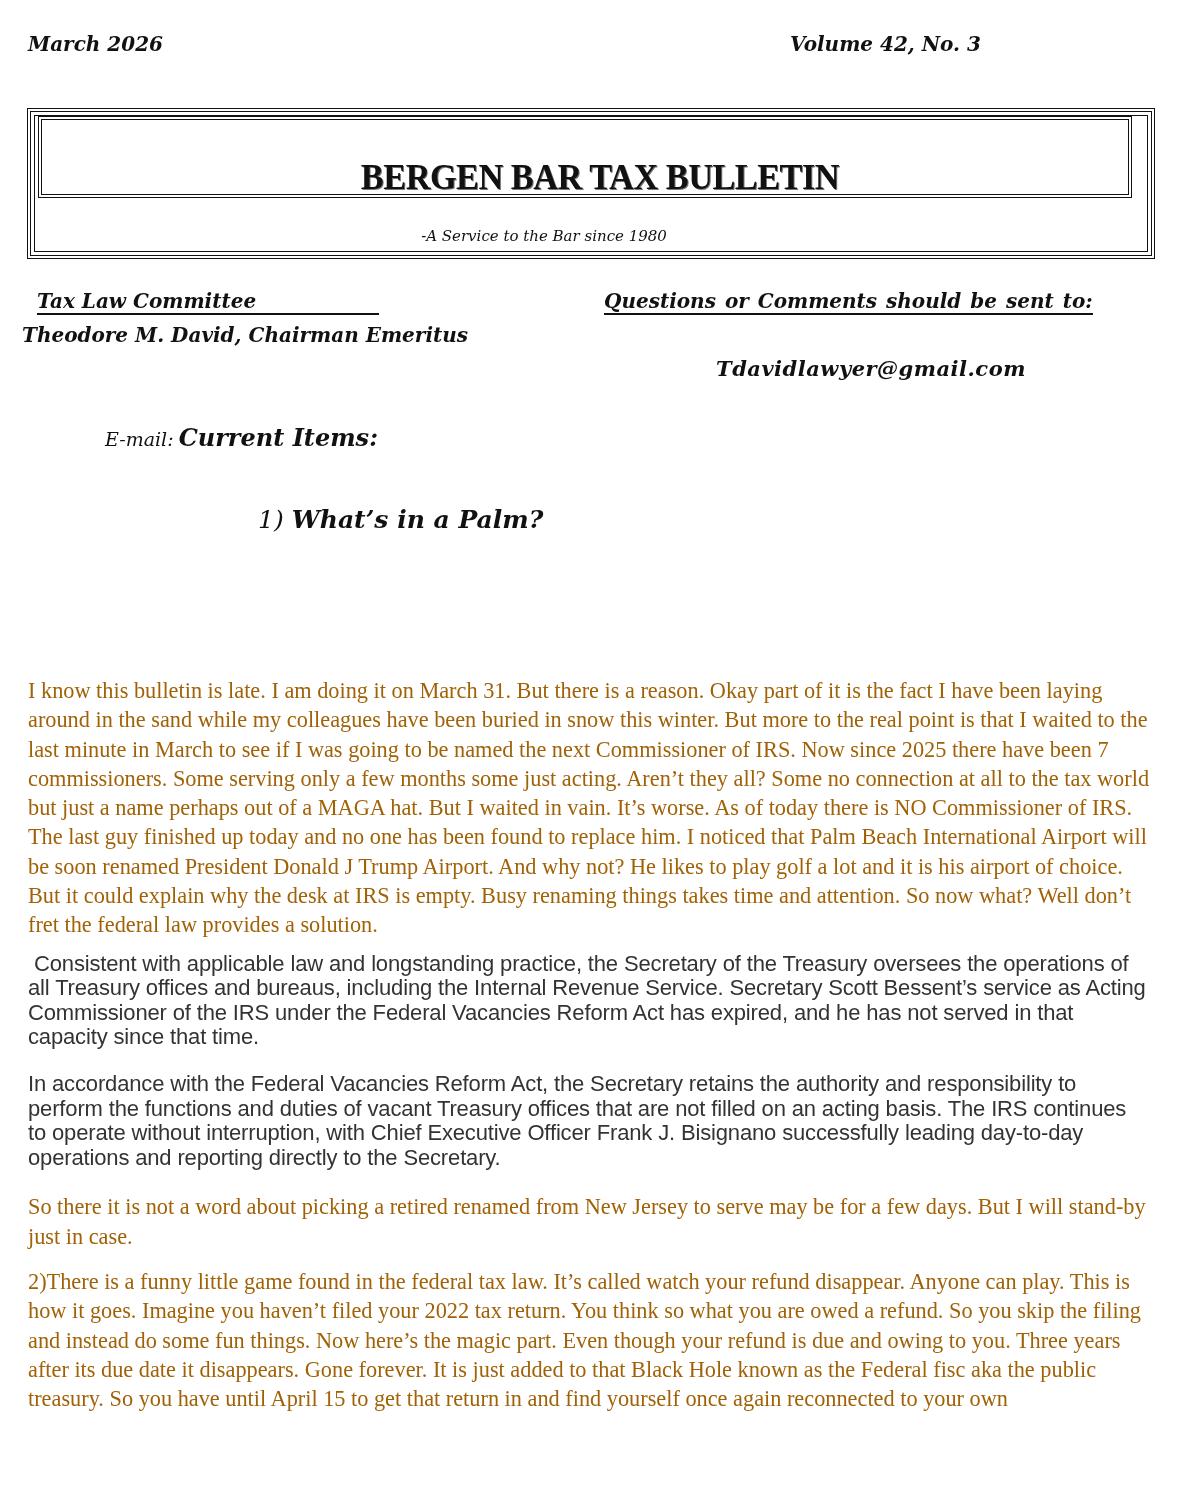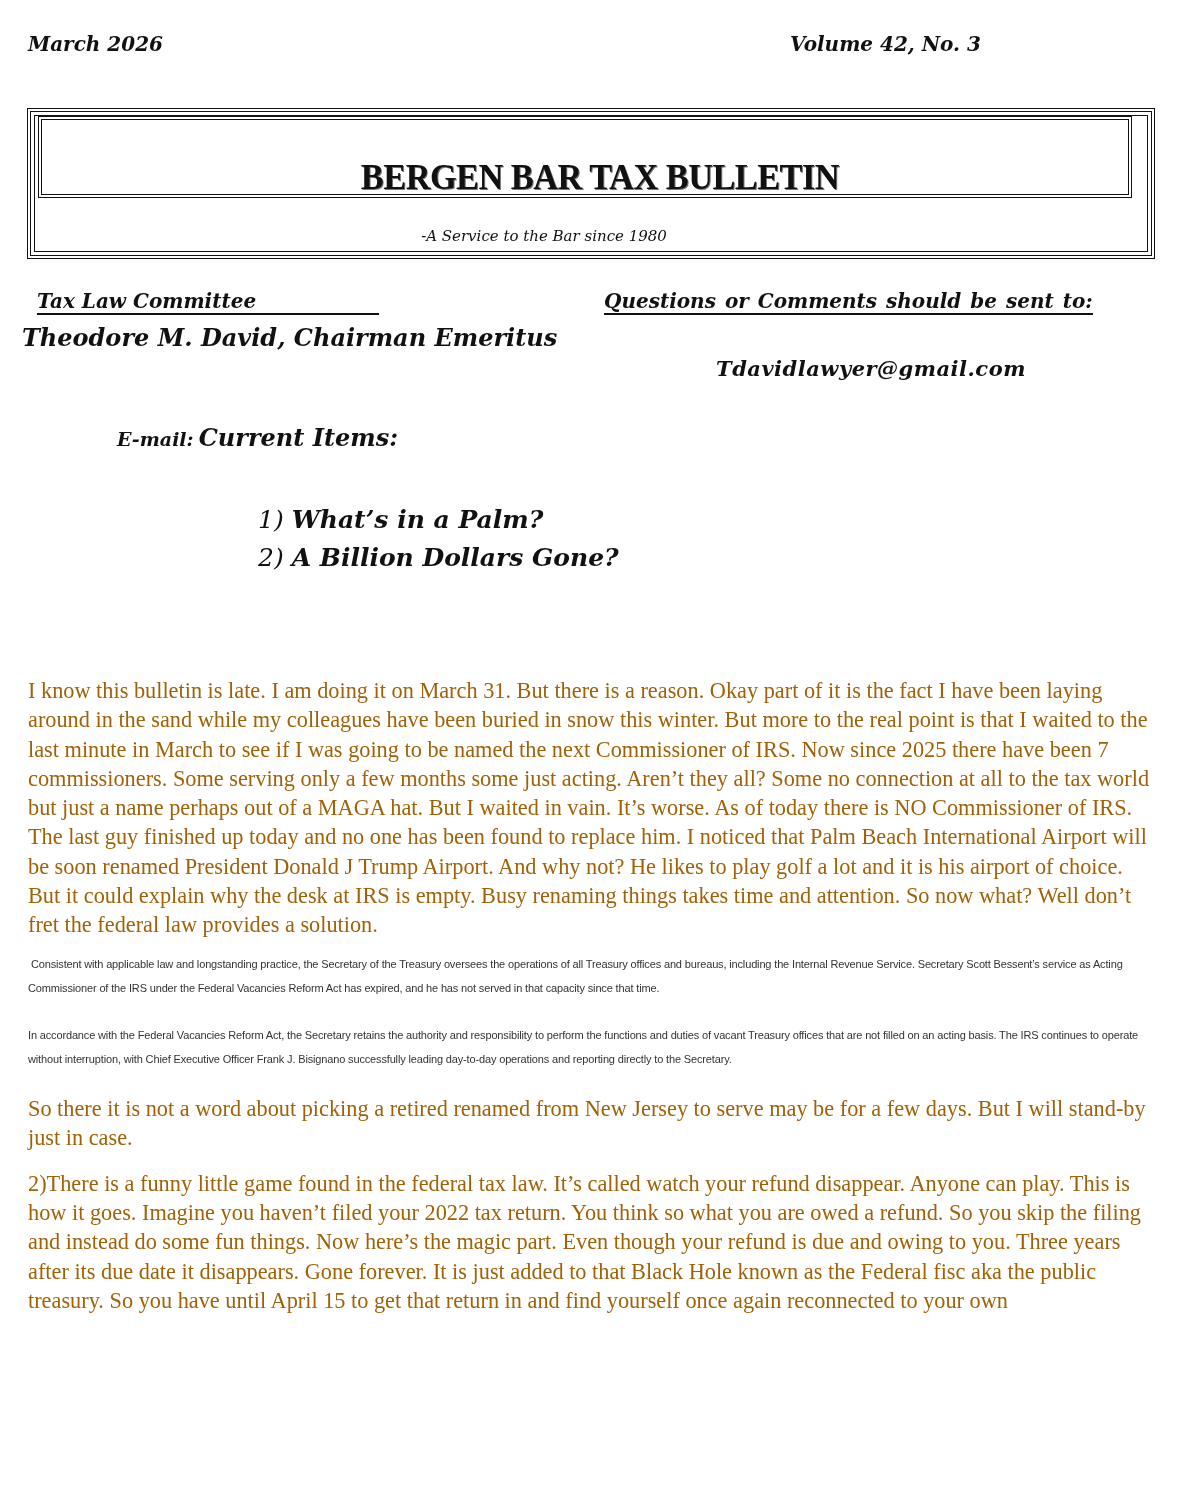--- a/index.html
+++ b/index.html
@@ -66,32 +66,32 @@
     }
 
     
     #committee-label {
       left: 37px; top: 289px;
       font-size: 20px; font-weight: bold;
       border-bottom: 2px solid #111;
       width: 342px;
       line-height: 24px;
     }
-    #committee-chair { left: 22px; top: 323px; font-size: 24px; font-weight: bold; }
+    #committee-chair { left: 22px; top: 323px; font-size: 20px; font-weight: bold; }
     #contact-label {
       left: 604px; top: 289px;
       font-size: 20px; font-weight: bold;
       border-bottom: 2px solid #111;
       line-height: 24px;
       word-spacing: 2px;
     }
     #contact-email { left: 716px; top: 356px; font-size: 21px; font-weight: bold; letter-spacing: 0.5px; }
 
     #current-items-row { left: 105px; top: 423px; }
-    #email-label { font-size: 19px; font-weight: bold; margin-left: 12px; }
+    #email-label { font-size: 19px; font-weight: normal; }
     #current-items-label { font-size: 24px; font-weight: bold; text-align: right; }
 
     #items-list { left: 258px; top: 501px; }
     .item-row { font-size: 25px; font-weight: bold; line-height: 38px; display: block; }
     .item-num { font-weight: normal; margin-right: 8px; }
 
     
     #article-body {
       position: absolute;
       left: 28px; top: 668px;
@@ -99,21 +99,21 @@
       font-family: "Liberation Sans", "DejaVu Sans", sans-serif;
     }
     .para-lg {
       font-size: 22.3px;
       line-height: 29.3px;
       color: #a16207;
       margin: 8px 0 12px 0;
       font-family: Liberation Serif, serif;
     }
     .para-quote {
-      font-size: 11px;
+      font-size: 22px;
       line-height: 24.6px;
       color: #333;
       margin: 0 0 22px 0;
       letter-spacing: -0.15px;
     }
     .para-quote.first { margin-top: 10px; }
   </style>
 </head>
 <body>
 
@@ -132,23 +132,20 @@
 
 <div id="current-items-row" class="abs serif-it">
   <span id="email-label">E-mail:</span>
   <span id="current-items-label">Current Items:</span>
 </div>
 
 <div id="items-list" class="abs serif-it">
   <span class="item-row">
     <span class="item-num">1)</span><span>What’s in a Palm?</span>
   </span>
-  <span class="item-row">
-    <span class="item-num">2)</span><span>A Billion Dollars Gone?</span>
-  </span>
 </div>
 
 <div id="article-body">
   <p class="para-lg">I know this bulletin is late. I am doing it on March 31. But there is a reason. Okay part of it is the fact I have been laying around in the sand while my colleagues have been buried in snow this winter. But more to the real point is that I waited to the last minute in March to see if I was going to be named the next Commissioner of IRS. Now since 2025 there have been 7 commissioners. Some serving only a few months some just acting. Aren’t they all? Some no connection at all to the tax world but just a name perhaps out of a MAGA hat. But I waited in vain. It’s worse. As of today there is NO Commissioner of IRS. The last guy finished up today and no one has been found to replace him. I noticed that Palm Beach International Airport will be soon renamed President Donald J Trump Airport. And why not? He likes to play golf a lot and it is his airport of choice. But it could explain why the desk at IRS is empty. Busy renaming things takes time and attention. So now what? Well don’t fret the federal law provides a solution.</p>
   <p class="para-quote first" style="white-space: pre-wrap;"> Consistent with applicable law and longstanding practice, the Secretary of the Treasury oversees the operations of all Treasury offices and bureaus, including the Internal Revenue Service. Secretary Scott Bessent’s service as Acting Commissioner of the IRS under the Federal Vacancies Reform Act has expired, and he has not served in that capacity since that time.</p>
   <p class="para-quote">In accordance with the Federal Vacancies Reform Act, the Secretary retains the authority and responsibility to perform the functions and duties of vacant Treasury offices that are not filled on an acting basis. The IRS continues to operate without interruption, with Chief Executive Officer Frank J. Bisignano successfully leading day-to-day operations and reporting directly to the Secretary.</p>
   <p class="para-lg" style="margin-bottom:16px;">So there it is not a word about picking a retired renamed from New Jersey to serve may be for a few days. But I will stand-by just in case.</p>
   <p class="para-lg">2)There is a funny little game found in the federal tax law. It’s called watch your refund disappear. Anyone can play. This is how it goes. Imagine you haven’t filed your 2022 tax return. You think so what you are owed a refund. So you skip the filing and instead do some fun things. Now here’s the magic part. Even though your refund is due and owing to you. Three years after its due date it disappears. Gone forever. It is just added to that Black Hole known as the Federal fisc aka the public treasury. So you have until April 15 to get that return in and find yourself once again reconnected to your own</p>
 </div>
 

